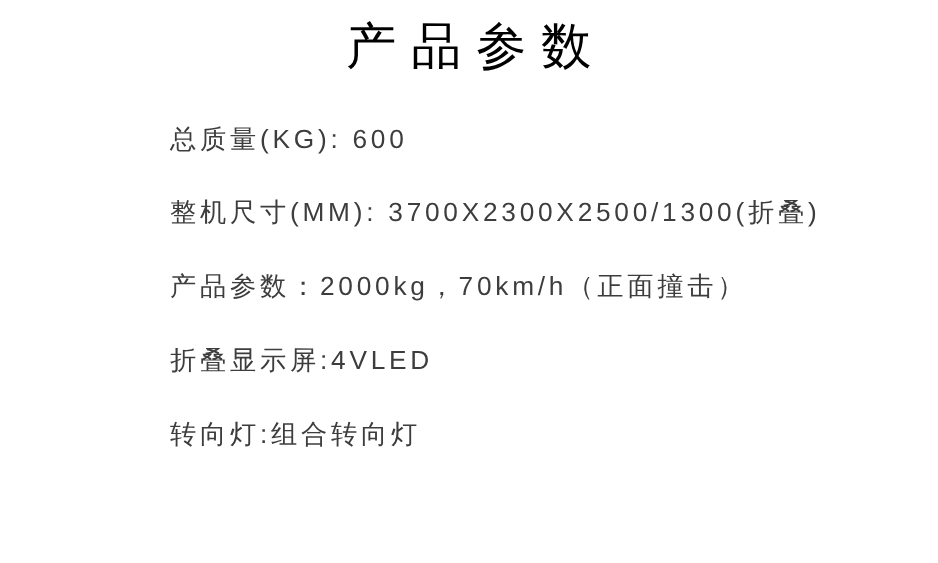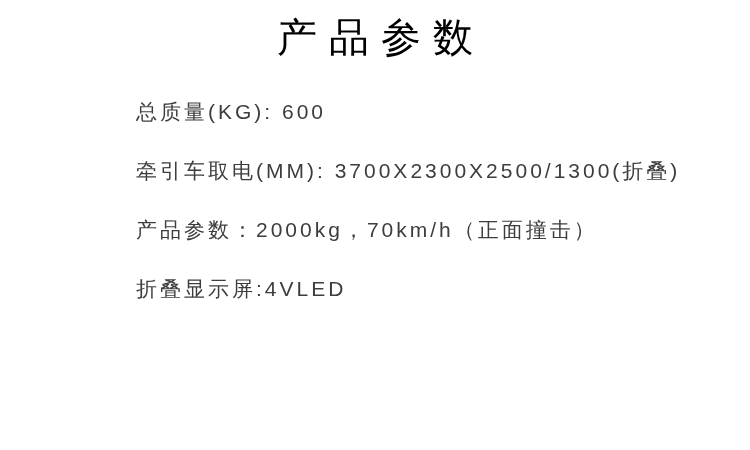--- a/index.html
+++ b/index.html
@@ -51,22 +51,23 @@
 <body>
 
 <div class="page">
 
   <div class="page-title">产品参数</div>
 
   <div class="params">
 
     <div class="param-row"><span>总质量(KG)</span><span>: </span><span>600</span></div>
 
-    <div class="param-row"><span>牵引车取电(MM)</span><span>: </span><span>3700X2300X2500/1300(折叠)</span></div>
+    <div class="param-row"><span>整机尺寸(MM)</span><span>: </span><span>3700X2300X2500/1300(折叠)</span></div>
 
     <div class="param-row"><span>产品参数</span><span>：</span><span>2000kg，70km/h（正面撞击）</span></div>
 
     <div class="param-row"><span>折叠显示屏</span><span>:</span><span>4VLED</span></div>
 
+    <div class="param-row"><span>转向灯</span><span>:</span><span>组合转向灯</span></div>
 
 
   </div>
 </div>
 
 </body></html>

